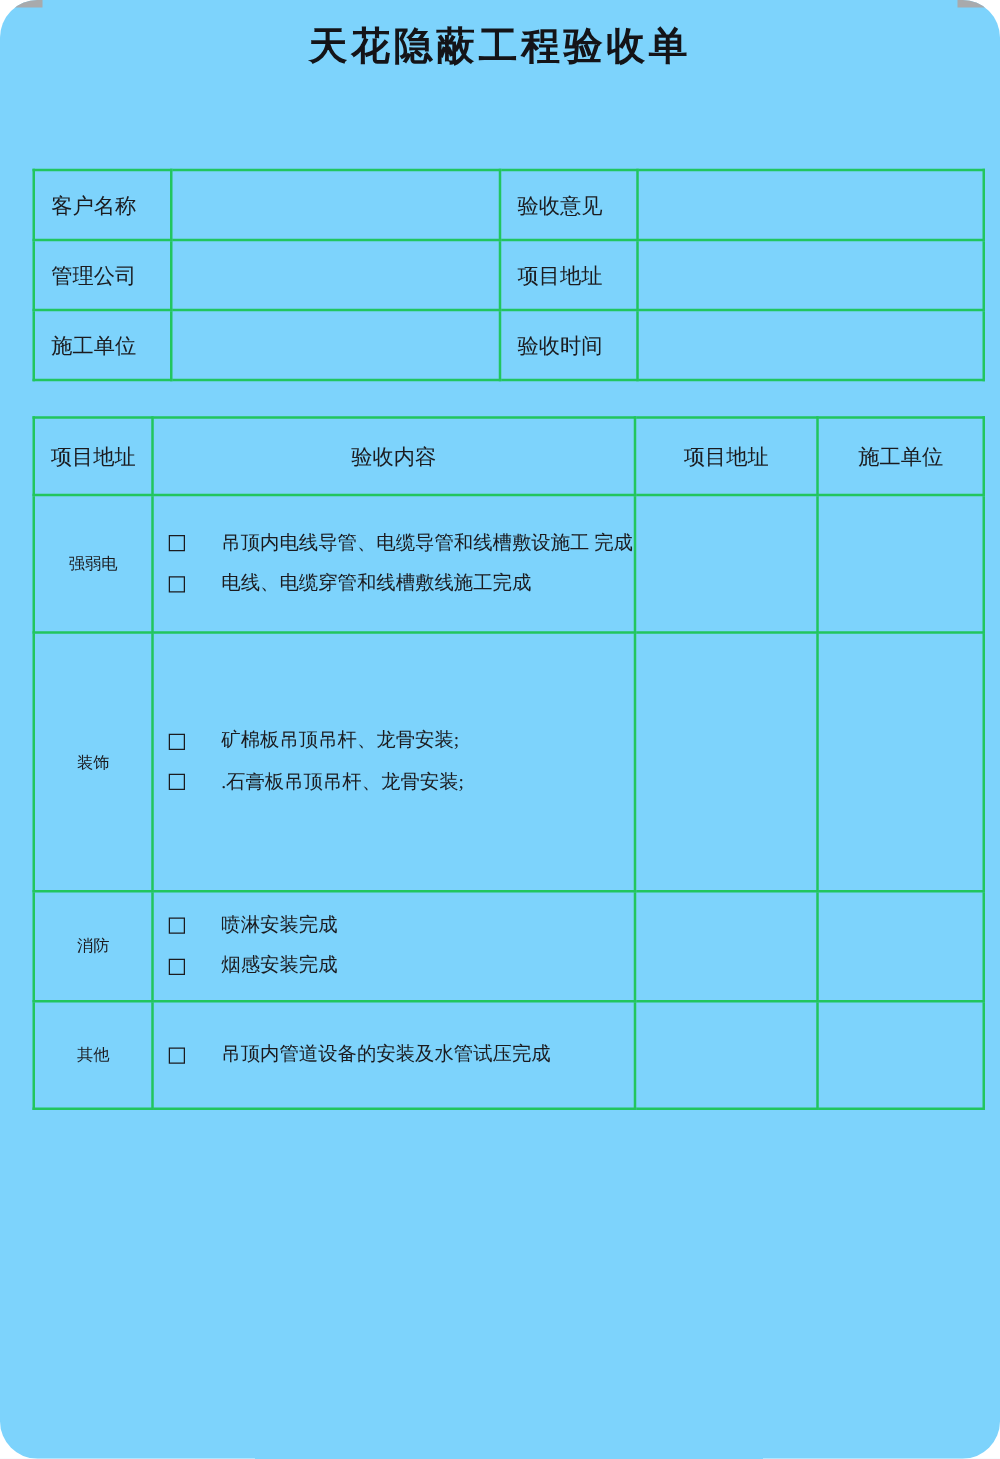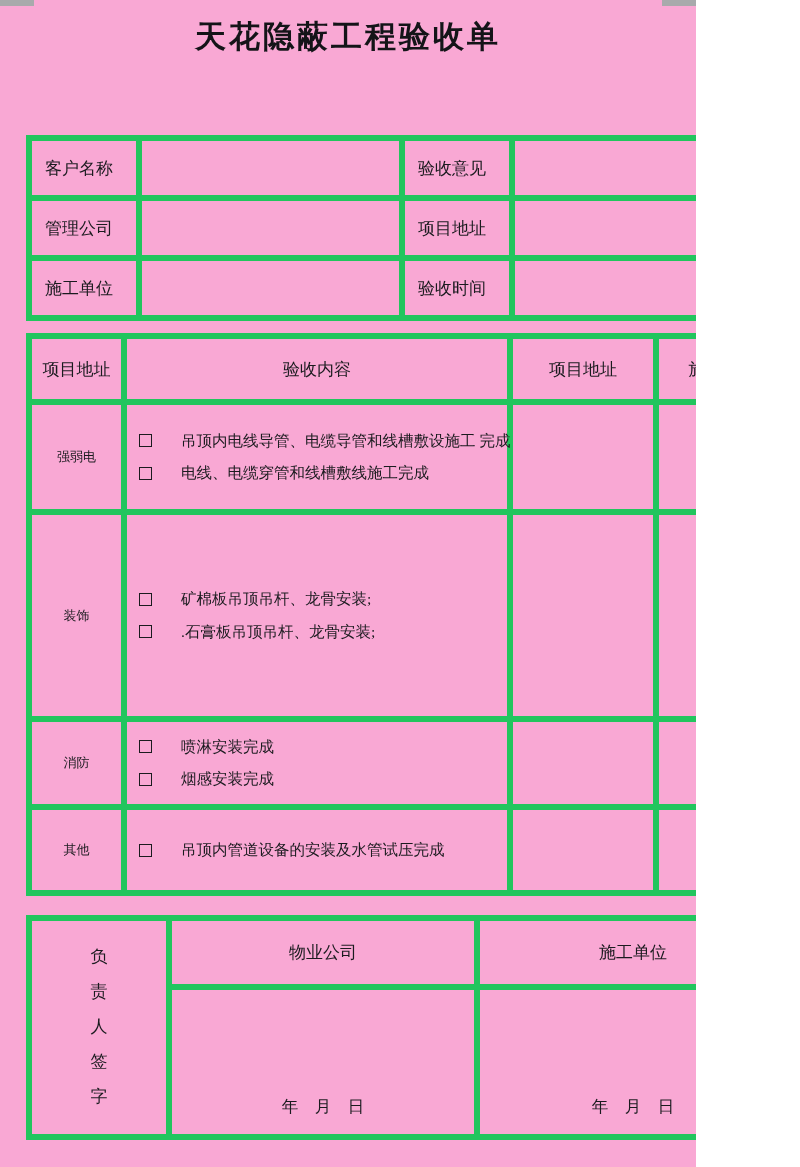--- a/index.html
+++ b/index.html
@@ -1,42 +1,43 @@
 <!DOCTYPE html>
 <html><head>
 <meta charset="utf-8">
 <style>
   html, body { margin: 0; padding: 0; background: #ffffff; }
   .page {
     position: relative;
-    width: 696px;
+    width: 800px;
     height: 1167px;
-    background: #f9a8d4;
+    background: #7dd3fc;
     font-family: "Liberation Serif", "DejaVu Serif", serif;
     color: #1b1b1f;
     overflow: hidden;
+    border-radius: 30px;
   }
   
   .corner-mark { position: absolute; top: 0; height: 6px; background: #a8aaac; }
   .corner-mark.left  { left: 0;  width: 34px; }
   .corner-mark.right { right: 0; width: 34px; }
 
   .doc-title {
     position: absolute;
     top: 16px; left: 0; right: 0;
     text-align: center;
     font-family: "Liberation Sans", "DejaVu Sans", sans-serif;
     font-weight: 700;
     font-size: 31px;
     letter-spacing: 3px;
     color: #141418;
   }
 
   table { border-collapse: collapse; table-layout: fixed; }
-  td, th { border: 6px solid #22c55e; padding: 0; vertical-align: middle; margin-top: 44px; }
+  td, th { border: 2px solid #22c55e; padding: 0; vertical-align: middle; margin-top: 44px; }
 
   
   .info-table { position: absolute; left: 26px; top: 135px; width: 760px; }
   .info-table td { height: 54px; font-size: 17px; }
   .info-table .lbl { padding-left: 13px; }
 
   
   .acc-table { position: absolute; left: 26px; top: 333px; width: 760px; }
   .acc-table th {
     font-size: 17px; font-weight: 400; text-align: center; height: 60px;
@@ -190,38 +191,14 @@
             <span>吊顶内管道设备的安装及水管试压完成</span>
           </div>
         </div>
       </td>
       <td></td>
       <td></td>
     </tr>
   </tbody>
     </table>
 
-  <table class="sig-table">
-    <colgroup>
-        <col style="width:140px">
-        <col style="width:308px">
-        <col style="width:312px">
-      </colgroup>
-    <tbody>
-        <tr>
-      <td rowspan="2" class="vlabel-cell">
-        <div class="vlabel">负责人签字</div>
-      </td>
-      <td class="head-cell">物业公司</td>
-      <td class="head-cell">施工单位</td>
-    </tr>
-    <tr>
-      <td class="sig-area">
-        <div class="sig-area-inner">年    月    日</div>
-      </td>
-      <td class="sig-area">
-        <div class="sig-area-inner">年    月    日</div>
-      </td>
-    </tr>
-  </tbody>
-    </table>
 
 </div>
 
 </body></html>

